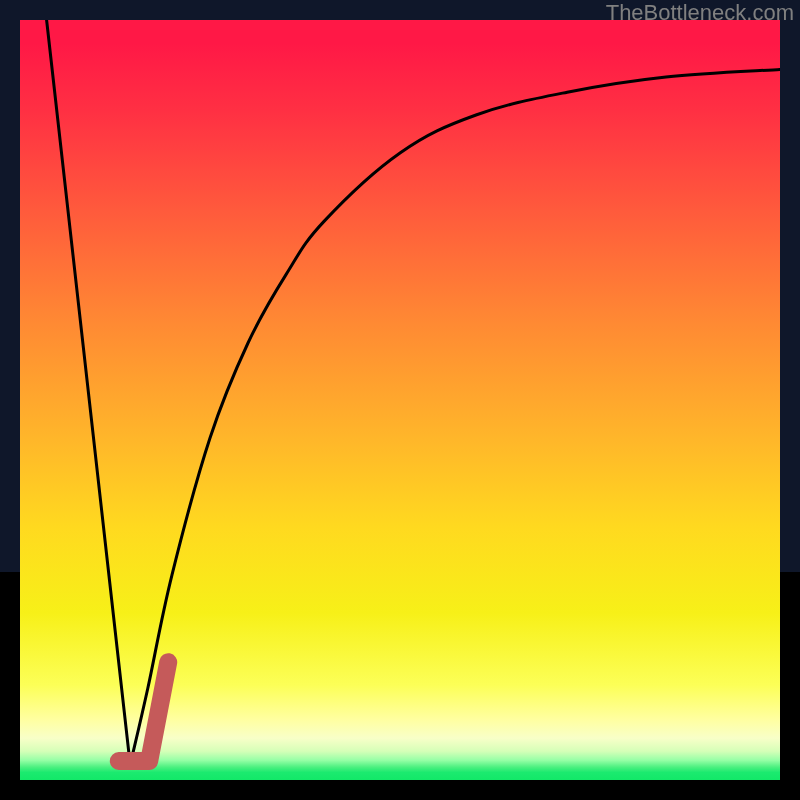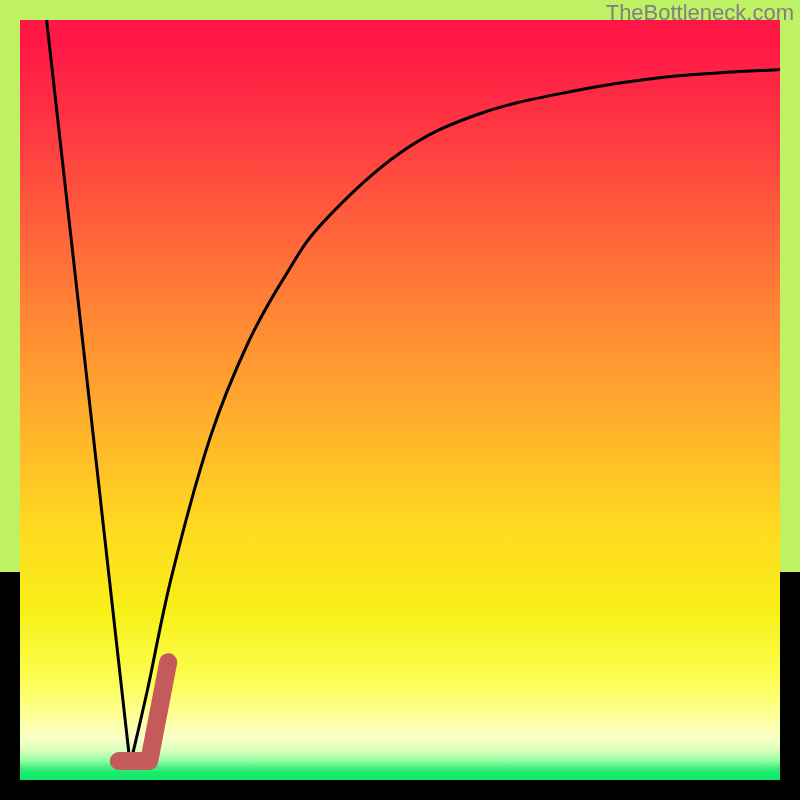--- a/index.html
+++ b/index.html
@@ -1,17 +1,17 @@
 <!DOCTYPE html>
 <html><head>
 <meta charset="utf-8">
 <style>
   * { margin: 0; padding: 0; box-sizing: border-box; }
   html, body { width: 800px; height: 800px; overflow: hidden; background: #000; }
-  .wrap { position: relative; width: 800px; height: 572px; background: #bef264; }
+  .wrap { position: relative; width: 800px; height: 572px; background: #0f172a; }
 
   .watermark {
     position: absolute;
     top: 0;
     right: 6px;
     color: #808080;
     font-family: Arial, Helvetica, sans-serif;
     font-size: 22px;
     font-weight: 400;
     letter-spacing: 0;

